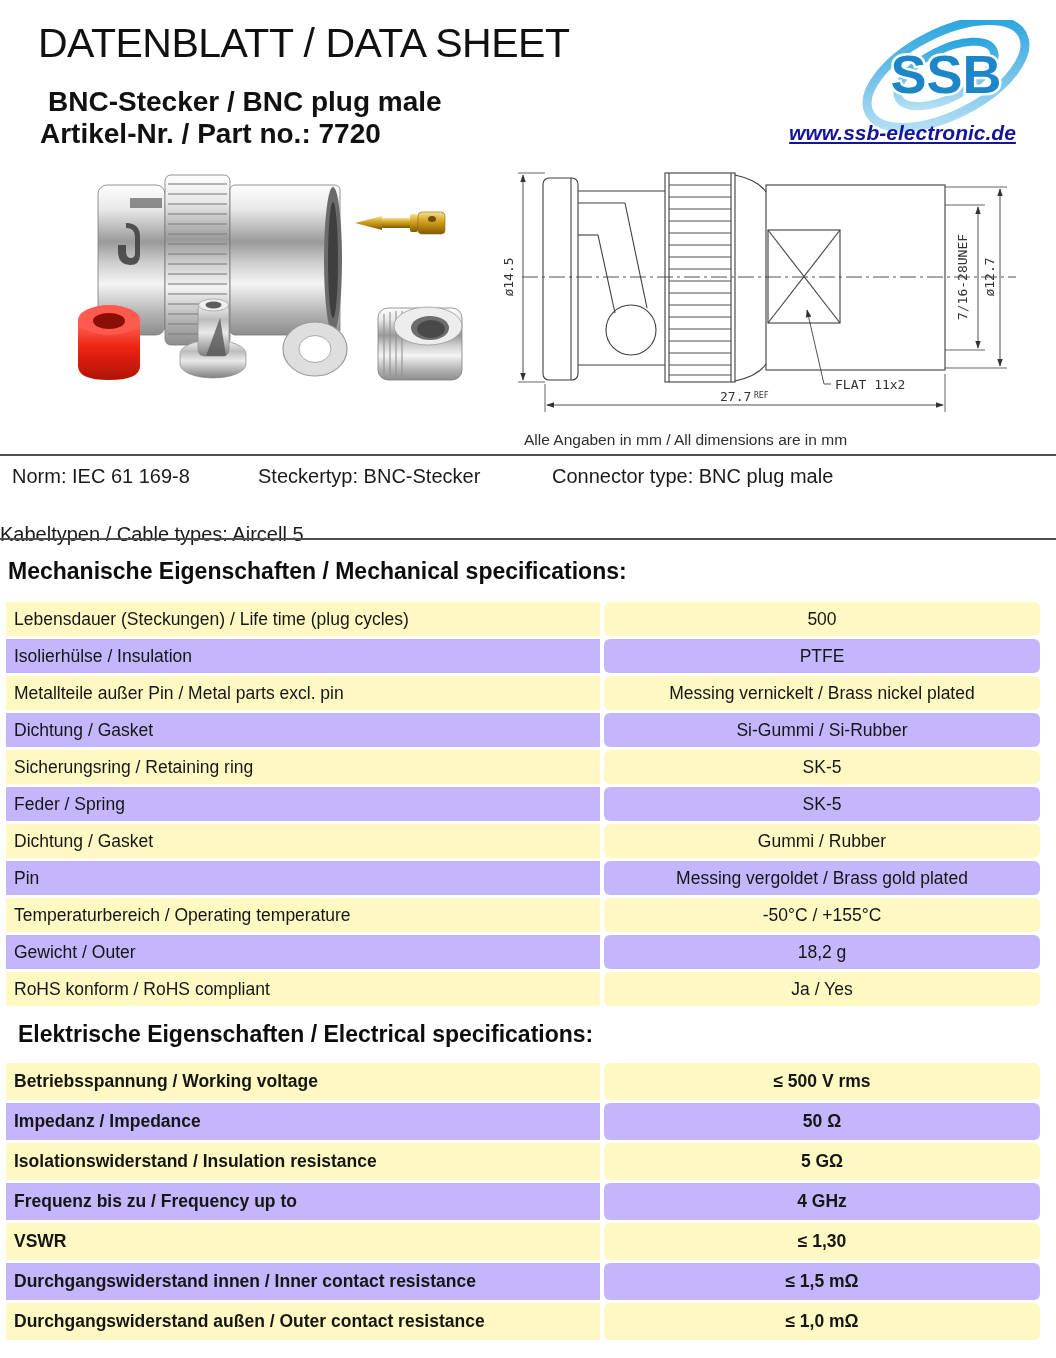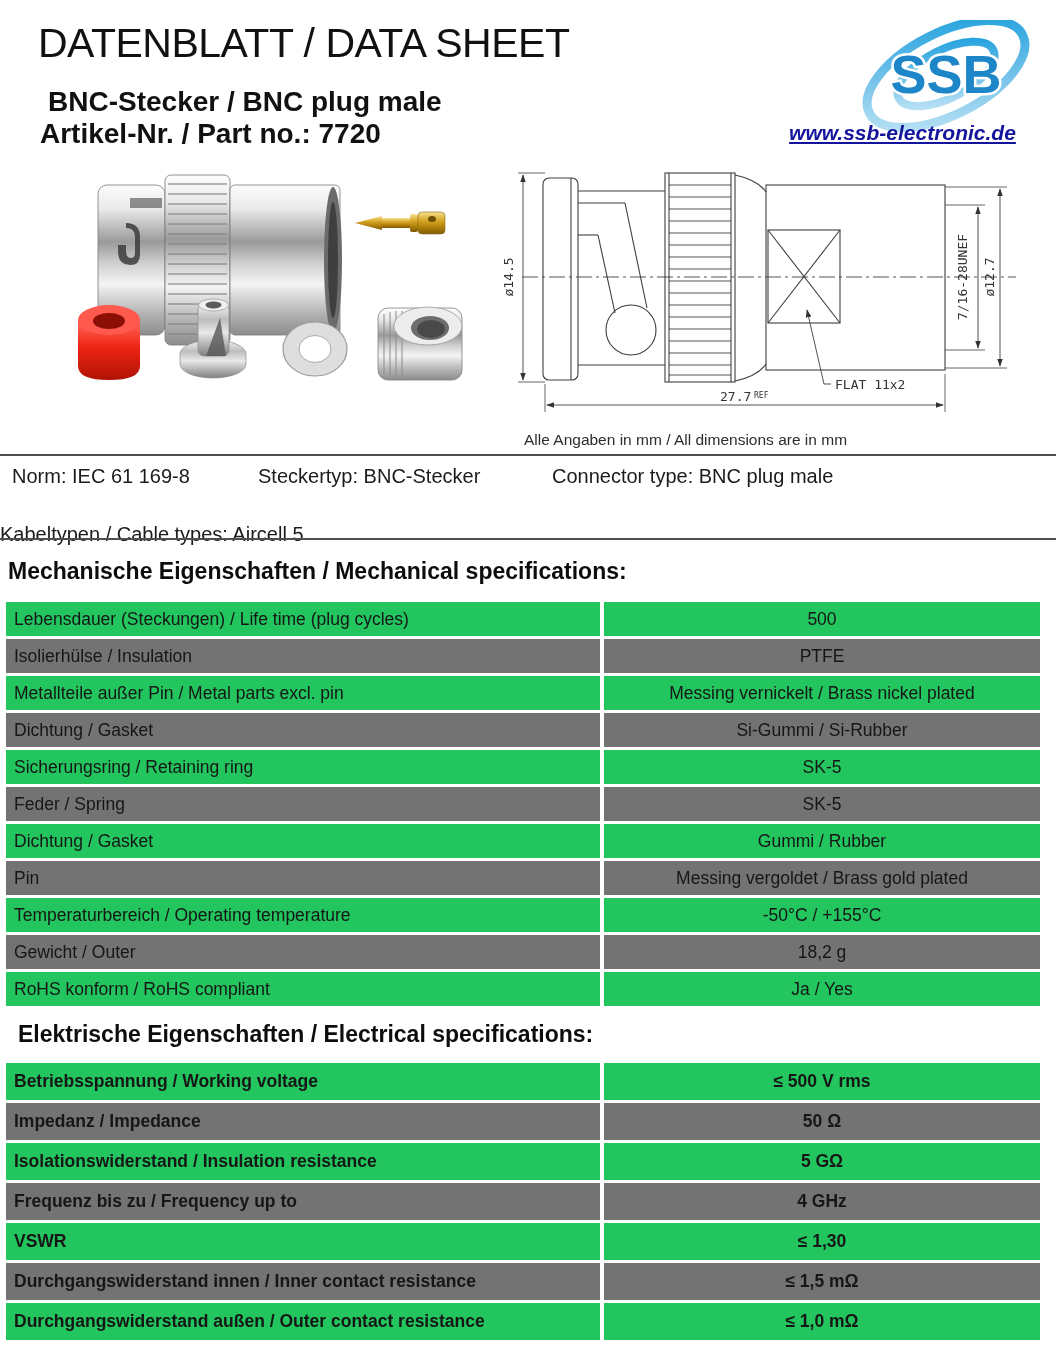--- a/index.html
+++ b/index.html
@@ -14,25 +14,25 @@
   .url-link{font-size:21px;font-weight:700;font-style:italic;color:#14149c;text-decoration:underline;white-space:nowrap;display:block;text-align:center;}
 
   .rule{position:absolute;left:0;width:1056px;height:2px;background:#4f4f4f;}
 
   .norm-text{font-size:20px;color:#1b1b1b;white-space:nowrap;}
 
   .sect-heading{font-size:23px;font-weight:700;color:#0d0d0d;white-space:nowrap;}
 
   .spec-table{position:absolute;left:6px;width:1034px;display:flex;flex-direction:column;gap:3px;}
   .trow{display:grid;grid-template-columns:594px 436px;column-gap:4px;}
-  .trow.light > div{background:#22c55e;}
-  .trow.dark  > div{background:#737373;}
+  .trow.light > div{background:#fef9c3;}
+  .trow.dark  > div{background:#c4b5fd;}
   .cell{display:flex;align-items:center;font-size:17.5px;color:#161616;}
   .cell.lbl{padding-left:8px;justify-content:flex-start;}
-  .cell.val{justify-content:center;text-align:center;}
+  .cell.val{justify-content:center;text-align:center;border-radius:6px;}
   #mech-table .cell{height:34px;}
   #elec-table .cell{height:37px;font-weight:bold;}
 
   .dimtext{font-family:"DejaVu Sans Mono","Liberation Mono",monospace;font-size:13px;fill:#333;}
   .dimtext-sm{font-family:"DejaVu Sans Mono","Liberation Mono",monospace;font-size:8px;fill:#333;}
 </style>
 </head>
 <body>
 
 <div id="page">

